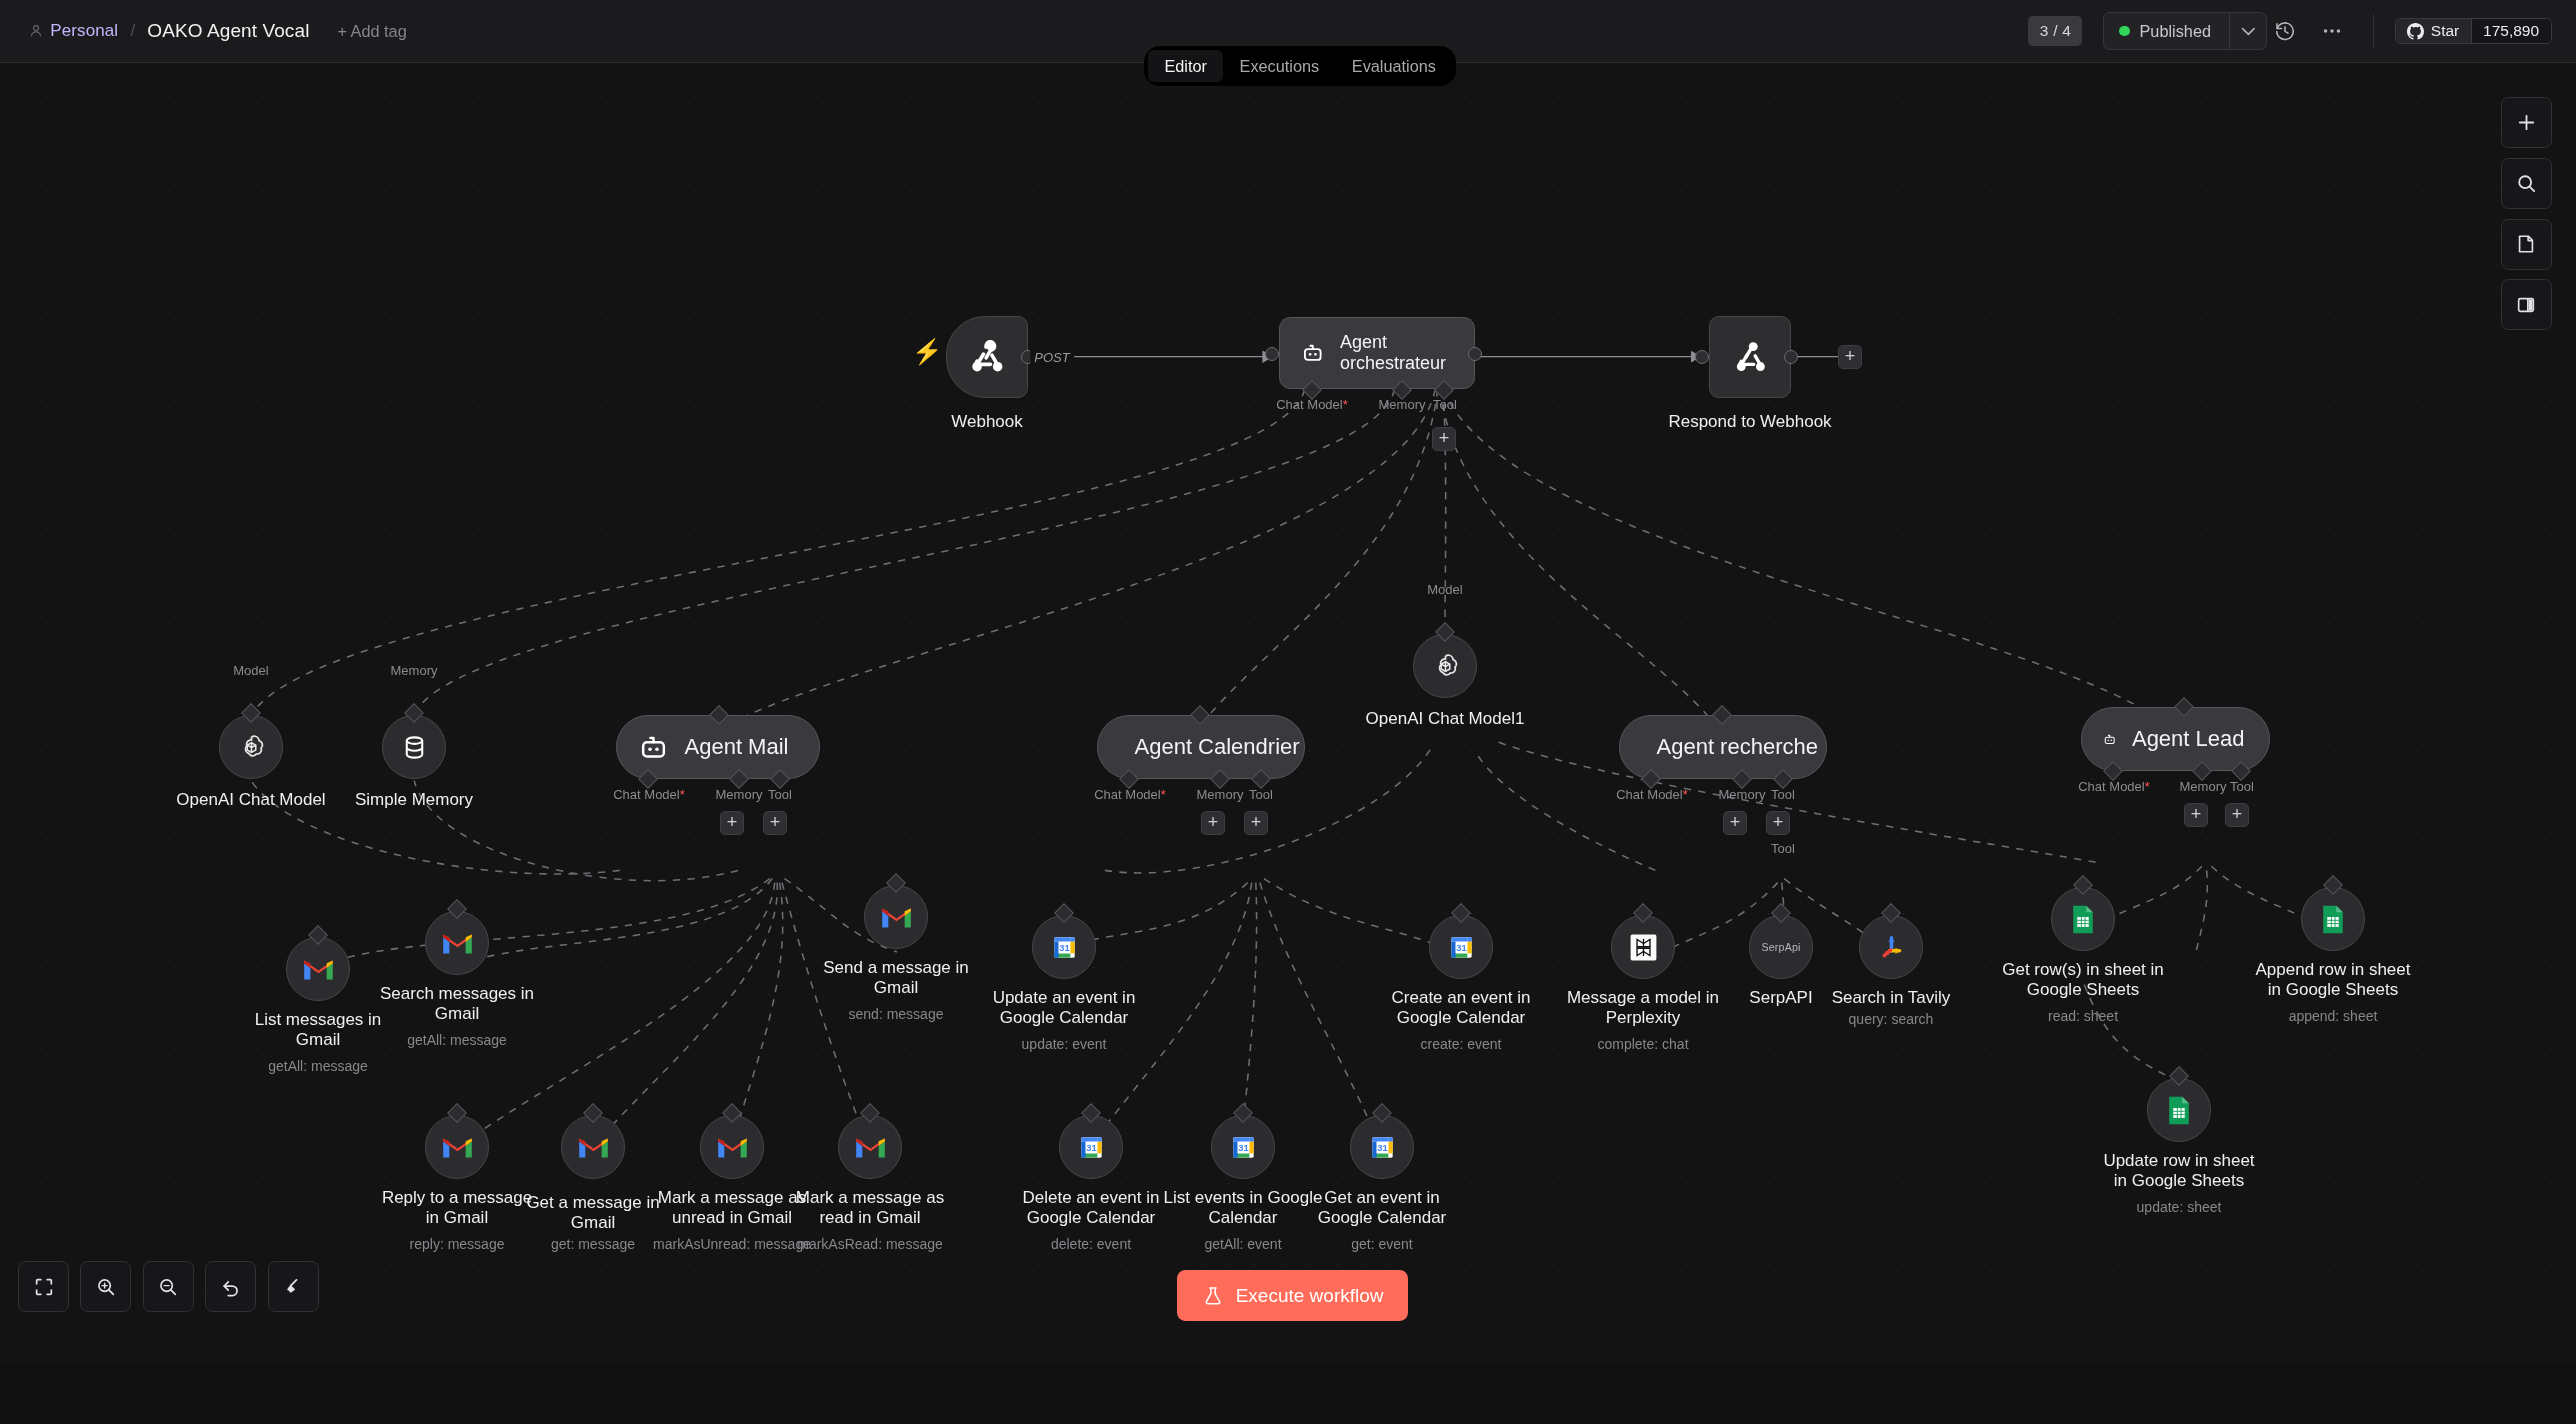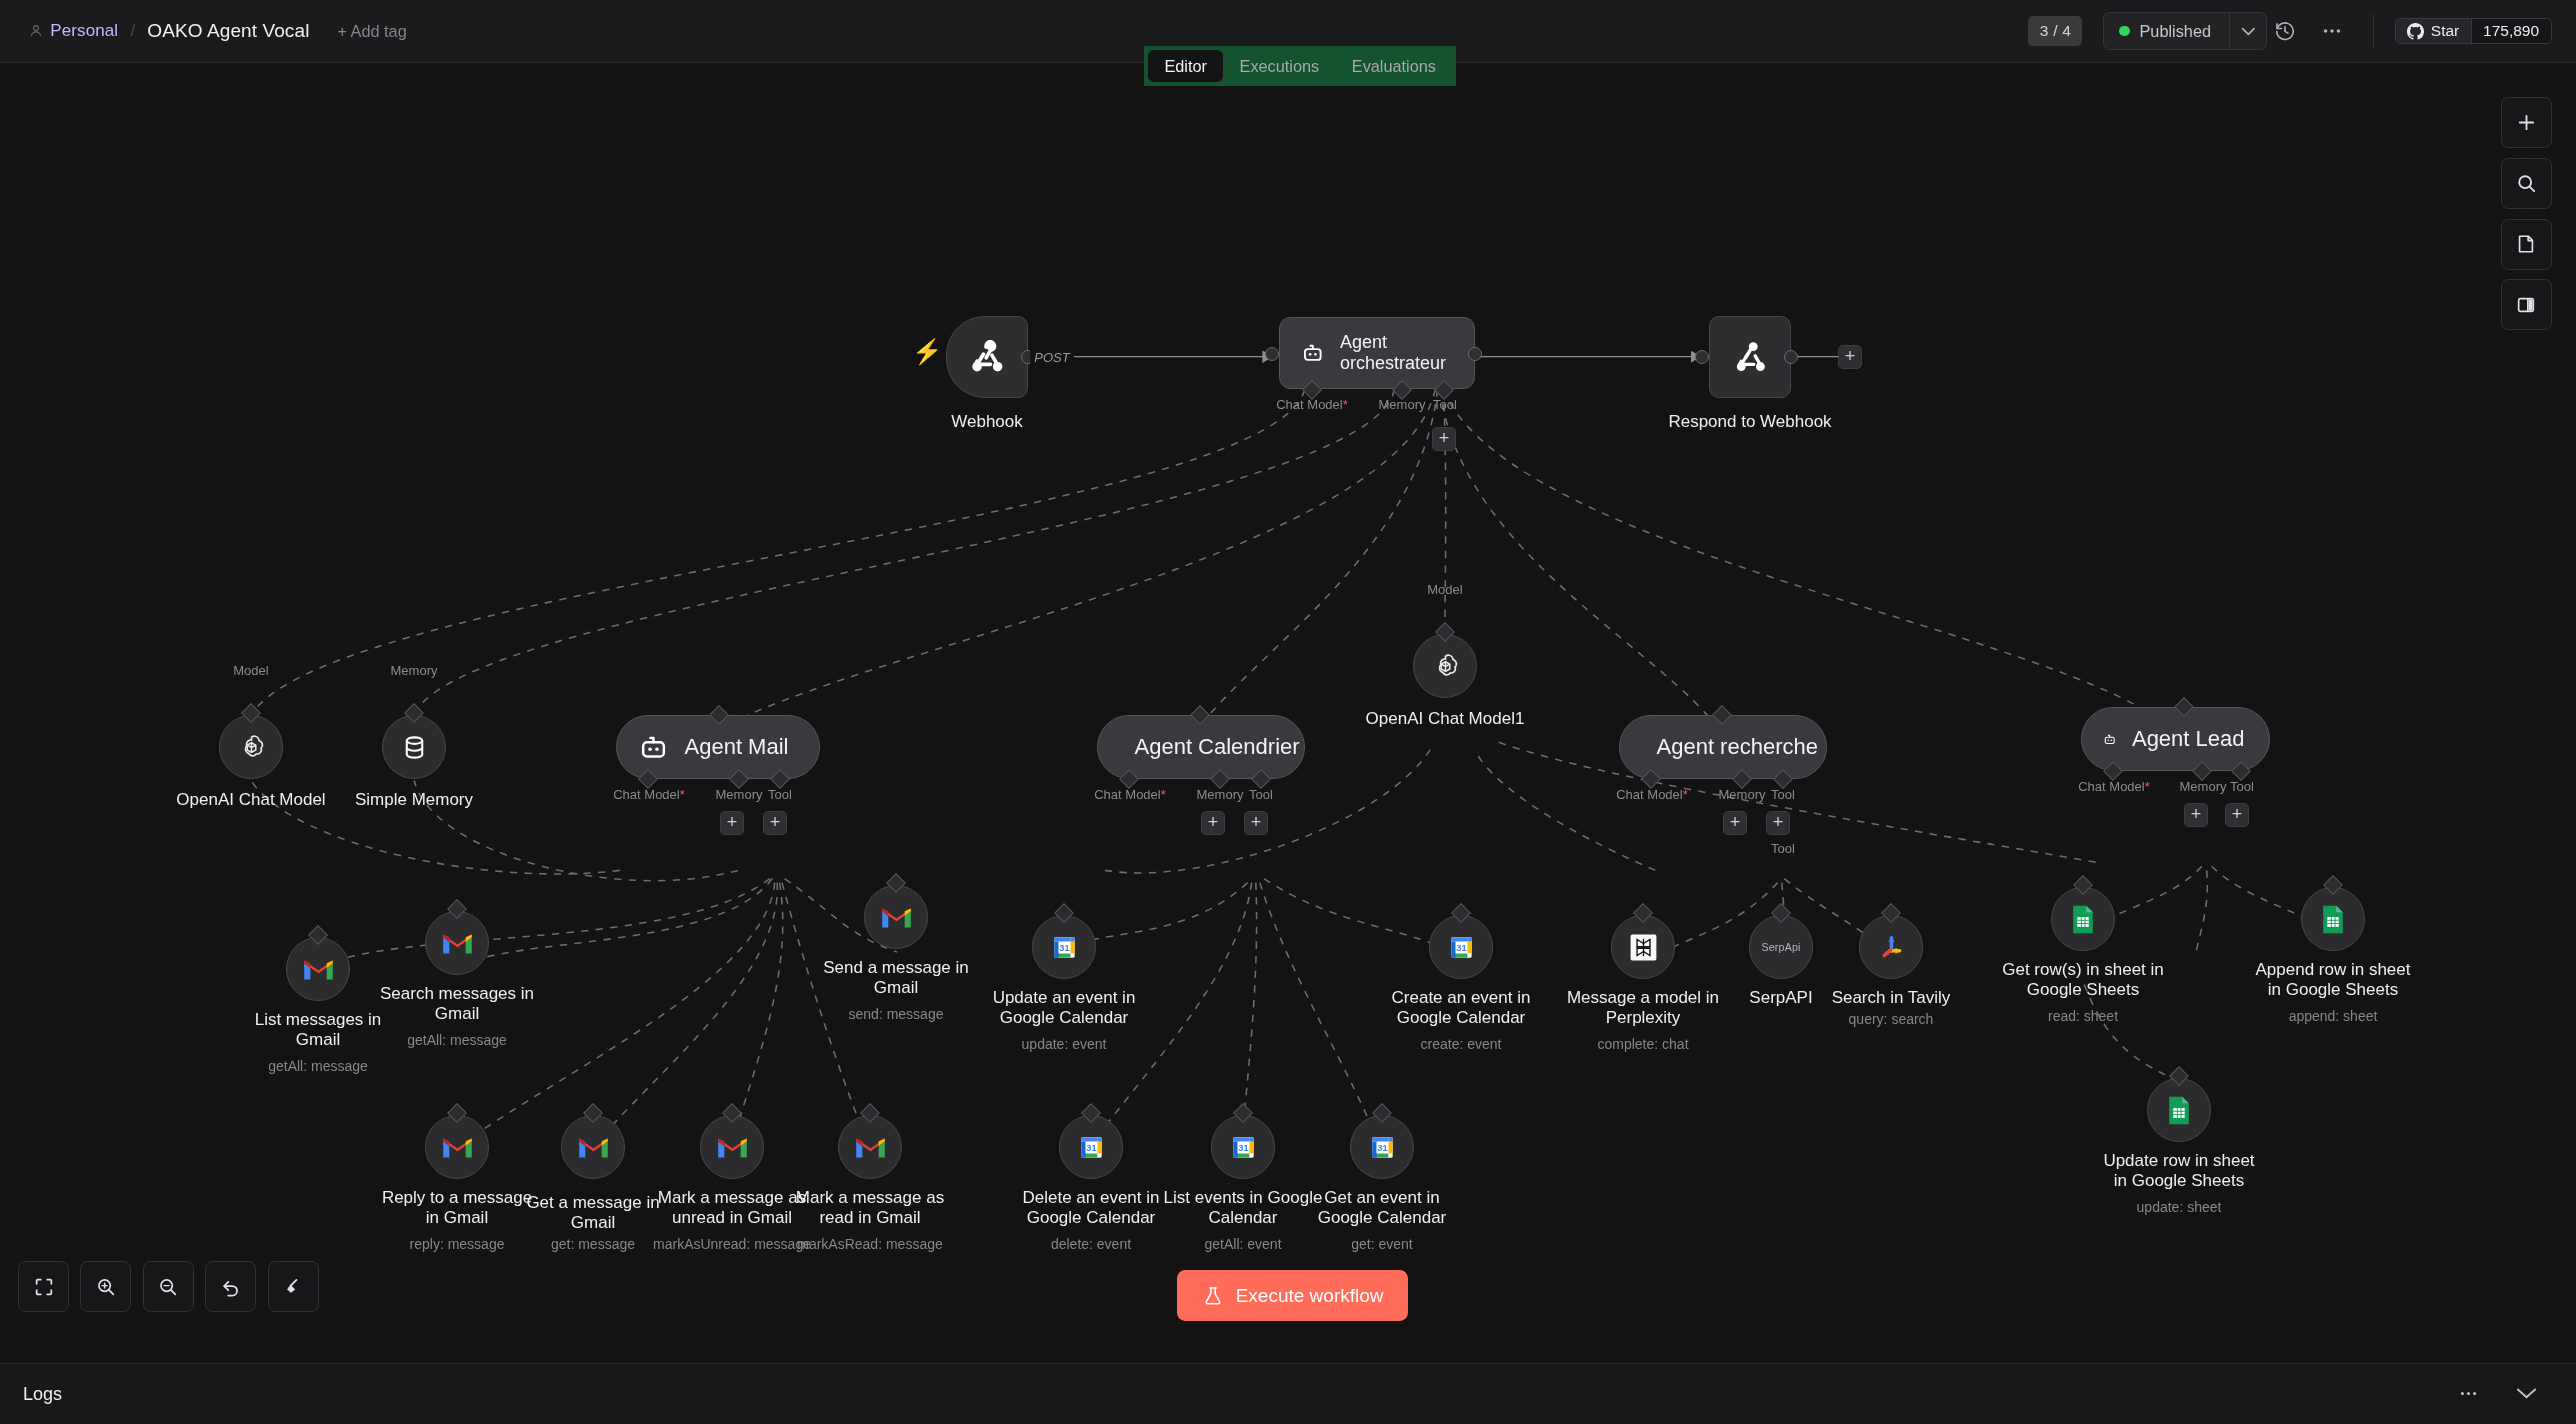--- a/index.html
+++ b/index.html
@@ -55,21 +55,21 @@
     padding: 0 11.4px; font-size: 15.5px; color: #ececf0;
   }
   .gh-count {
     display: flex; align-items: center; background: #161619;
     padding: 0 11.4px; font-size: 15.5px; color: #ececf0; border-left: 0.8px solid #3a3a40;
   }
 
   
   #tabs {
     position: absolute; top: 46px; left: 1144px; z-index: 45;
-    display: flex; background: #14532d; border-radius: 0; padding: 4.1px;
+    display: flex; background: #000000; border-radius: 16px; padding: 4.1px;
   }
   .tab { padding: 6.5px 16.3px; font-size: 16.3px; color: #a9a9ae; border-radius: 5.7px; }
   .tab.active { background: #141416; color: #f5f5f7; }
 
   
   #canvas {
     position: absolute; top: 63px; left: 0; width: 2576px; height: 1300px;
     background-color: #131314;
     background-image: radial-gradient(circle, #2a2a2d 0.9px, transparent 1px);
     background-size: 27px 27px;
@@ -832,32 +832,15 @@
 
     <div id="execbtn">
       <svg width="22" height="22" viewBox="0 0 24 24">
         <path d="M9.7 3.2v6.1L4.9 18c-.6 1.1.2 2.5 1.5 2.5h11.2c1.3 0 2.1-1.4 1.5-2.5l-4.8-8.7V3.2" fill="none" stroke="#fff" stroke-width="1.7" stroke-linejoin="round"></path>
         <path d="M8.6 3.2h6.8" stroke="#fff" stroke-width="1.7" stroke-linecap="round"></path>
       </svg>
       <span>Execute workflow</span>
     </div>
   </div>
 
-  <div id="logs">
-    <span class="lg">Logs</span>
-    <div class="right">
-      <div>
-        <svg width="21" height="21" viewBox="0 0 24 24">
-          <circle cx="5" cy="12" r="1.8" fill="#c2c2c7"></circle>
-          <circle cx="12" cy="12" r="1.8" fill="#c2c2c7"></circle>
-          <circle cx="19" cy="12" r="1.8" fill="#c2c2c7"></circle>
-        </svg>
-      </div>
-      <div>
-        <svg width="23" height="14.7" viewBox="0 0 24 14">
-          <path d="M3 3l9 8 9-8" fill="none" stroke="#c2c2c7" stroke-width="2" stroke-linecap="round"></path>
-        </svg>
-      </div>
-    </div>
-  </div>
 
 </div>
 
 
 </body></html>

